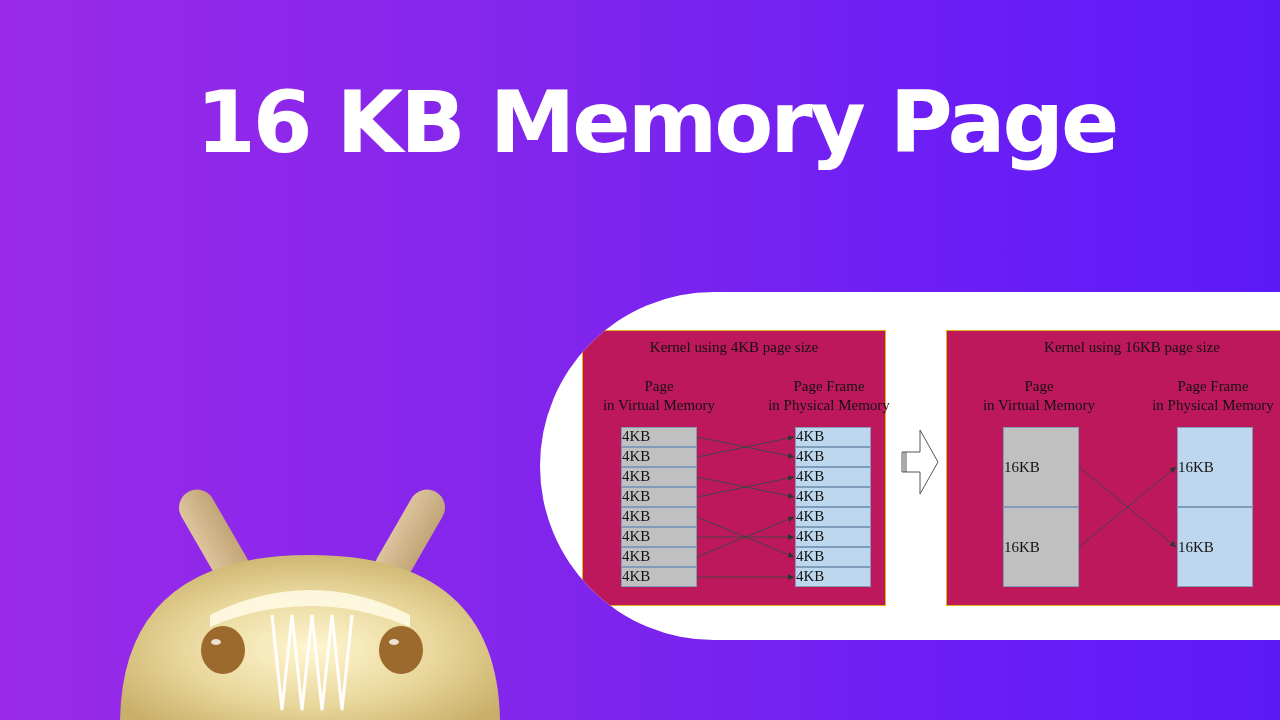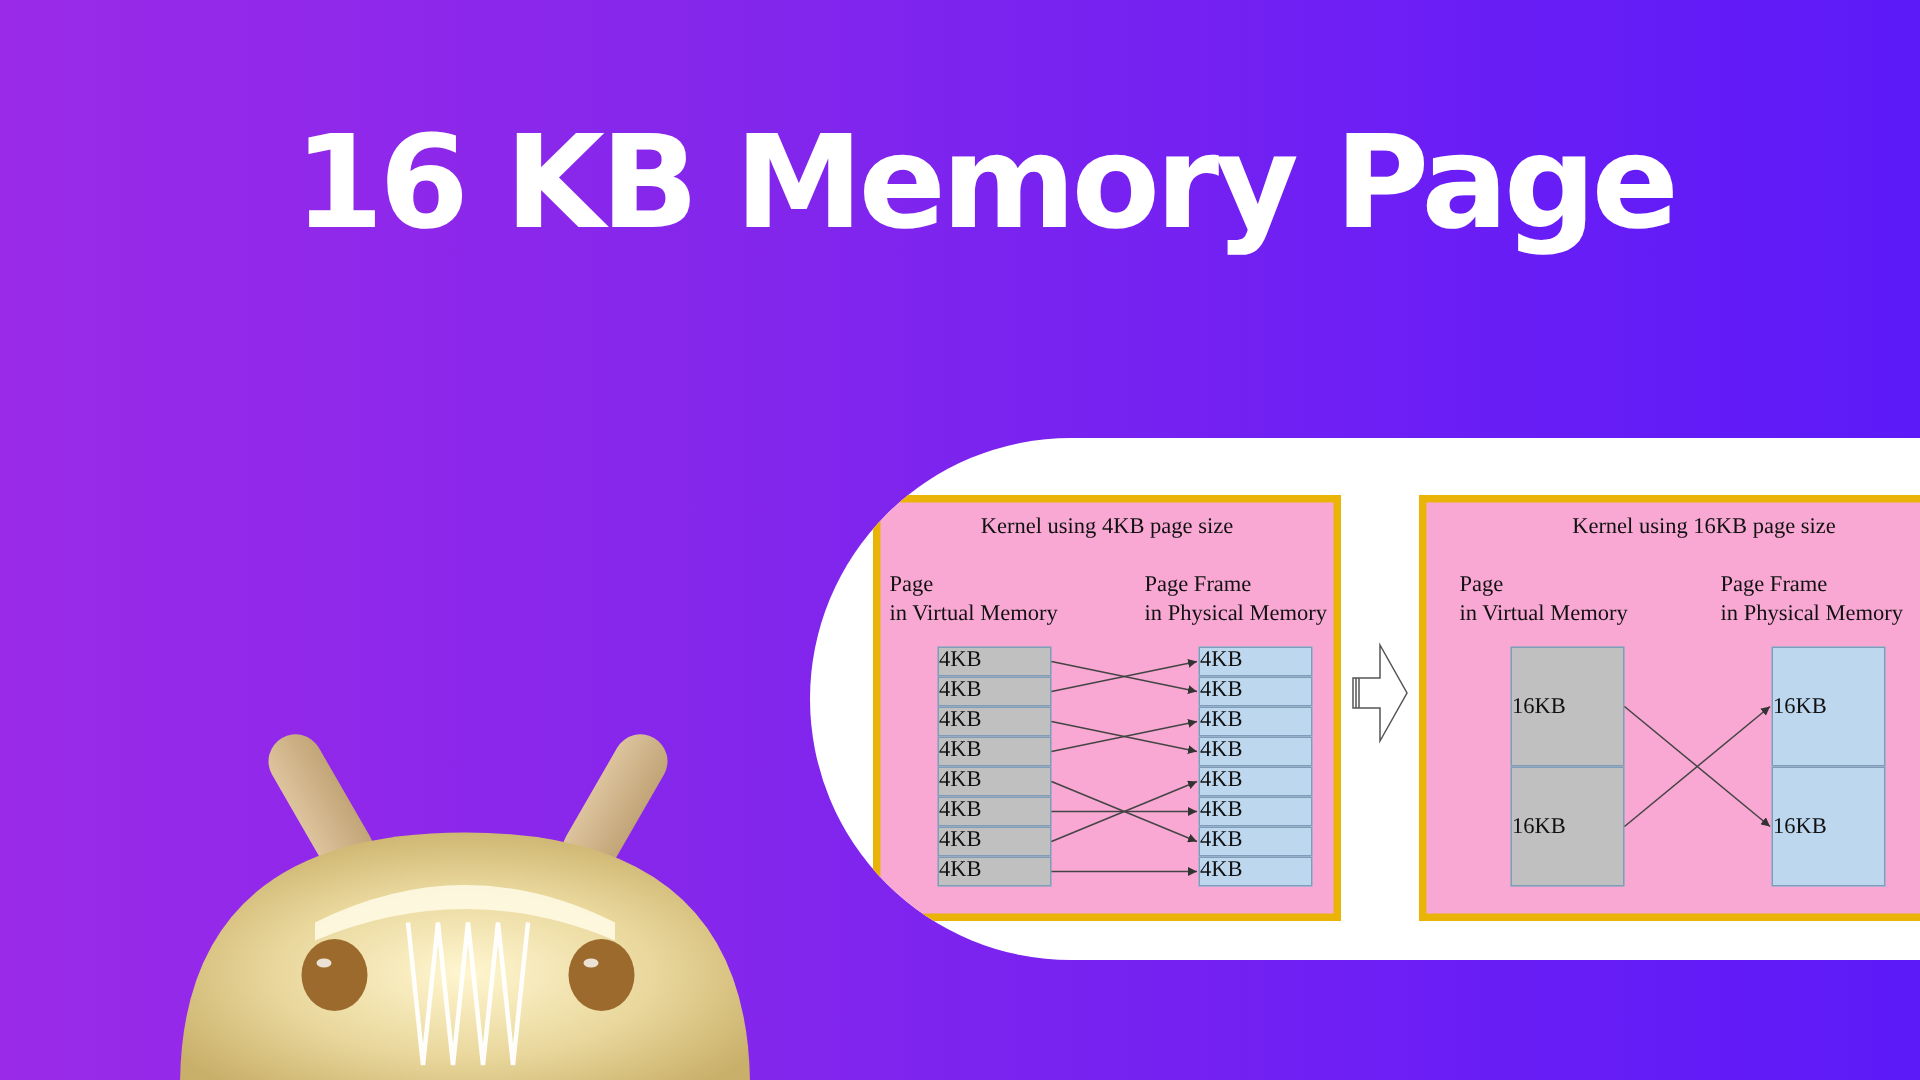--- a/index.html
+++ b/index.html
@@ -12,25 +12,25 @@
     position:absolute; left:196px; top:52px;
     color:#fff; font-family:"DejaVu Sans", sans-serif; font-weight:bold;
     font-size:86px; letter-spacing:-3px; line-height:100px; white-space:nowrap;margin-top:20px;
   }
   .card {
     position:absolute; left:540px; top:292px; width:780px; height:348px;
     background:#fff; border-radius:174px 0 0 174px;
     overflow:hidden;
   }
   .panel {
-    position:absolute; top:38px; height:274px; border:5px solid #eab308; background:#f9a8d4;
+    position:absolute; top:38px; height:274px; border:1px solid #eab308; background:#be185d;
     font-family:"Liberation Serif", serif; color:#111;
   }
   .panel-title { position:absolute; top:8px; left:0; right:0; text-align:center; font-size:15px; }
-  .col-head { position:absolute; top:46px; font-size:15px; line-height:19px; }
+  .col-head { position:absolute; top:46px; text-align:center; font-size:15px; line-height:19px; }
   .blk { position:absolute; box-sizing:border-box; text-align:left; font-size:15px; font-family:"Liberation Serif", serif; }
   .gray { background:#c0c0c0; border:1px solid #7f9db9; }
   .blue { background:#bdd7ee; border:1px solid #7f9db9; }
   svg { position:absolute; left:0; top:0; }
   .bigarrow { position:absolute; }
   .robot { position:absolute; left:110px; top:485px; width:400px; height:240px; }
 </style>
 </head>
 <body>
 

